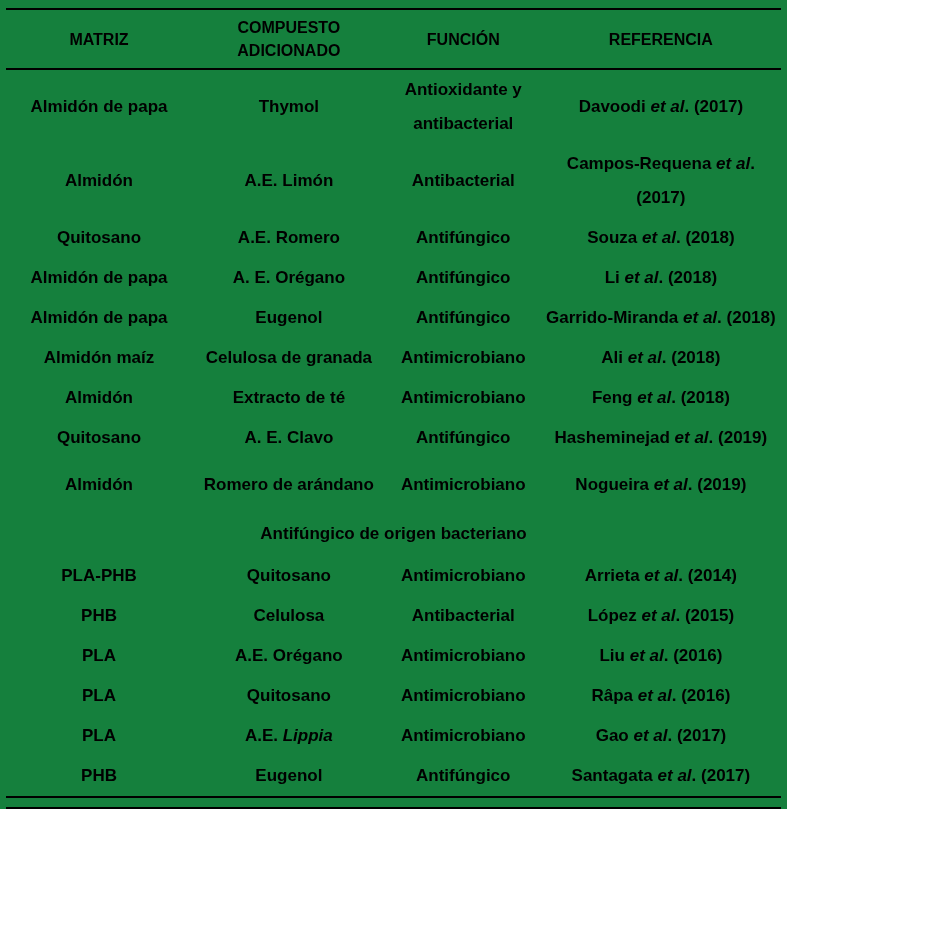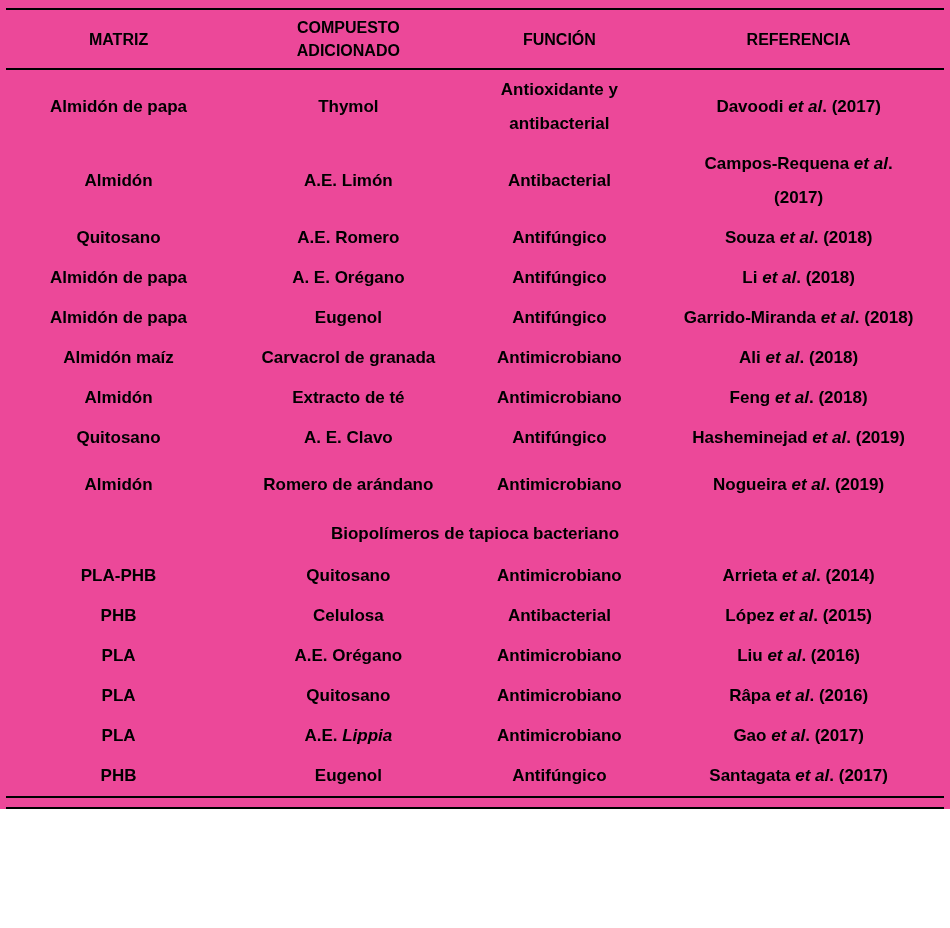--- a/index.html
+++ b/index.html
@@ -3,24 +3,24 @@
 <meta charset="utf-8">
 <style>
   html, body {
     margin: 0;
     padding: 0;
     background: #ffffff;
     color: #000000;
     font-family: "Liberation Sans", "DejaVu Sans", sans-serif;
   }
   .page {
-    width: 950px;
+    width: 787px;
     box-sizing: border-box;
     padding: 8px 6px 0 6px;
-    background: #ec4899;
+    background: #15803d;
   }
   table.data-table {
     width: 100%;
     border-collapse: collapse;
     table-layout: fixed;
     border-top: 2px solid #000;
     border-bottom: 2px solid #000;
   }
   col.c1 { width: 24%; }
   col.c2 { width: 25%; }
@@ -104,21 +104,21 @@
           <td>Li <em>et al</em>. (2018)</td>
         </tr>
         <tr>
           <td>Almidón de papa</td>
           <td>Eugenol</td>
           <td>Antifúngico</td>
           <td>Garrido-Miranda <em>et al</em>. (2018)</td>
         </tr>
         <tr>
           <td>Almidón maíz</td>
-          <td>Carvacrol de granada</td>
+          <td>Celulosa de granada</td>
           <td>Antimicrobiano</td>
           <td>Ali <em>et al</em>. (2018)</td>
         </tr>
         <tr>
           <td>Almidón</td>
           <td>Extracto de té</td>
           <td>Antimicrobiano</td>
           <td>Feng <em>et al</em>. (2018)</td>
         </tr>
         <tr>
@@ -127,21 +127,21 @@
           <td>Antifúngico</td>
           <td>Hasheminejad <em>et al</em>. (2019)</td>
         </tr>
         <tr class="spacious">
           <td>Almidón</td>
           <td>Romero de arándano</td>
           <td>Antimicrobiano</td>
           <td>Nogueira <em>et al</em>. (2019)</td>
         </tr>
         <tr>
-          <td colspan="4" class="section">Biopolímeros de tapioca bacteriano</td>
+          <td colspan="4" class="section">Antifúngico de origen bacteriano</td>
         </tr>
         <tr>
           <td>PLA-PHB</td>
           <td>Quitosano</td>
           <td>Antimicrobiano</td>
           <td>Arrieta <em>et al</em>. (2014)</td>
         </tr>
         <tr>
           <td>PHB</td>
           <td>Celulosa</td>

